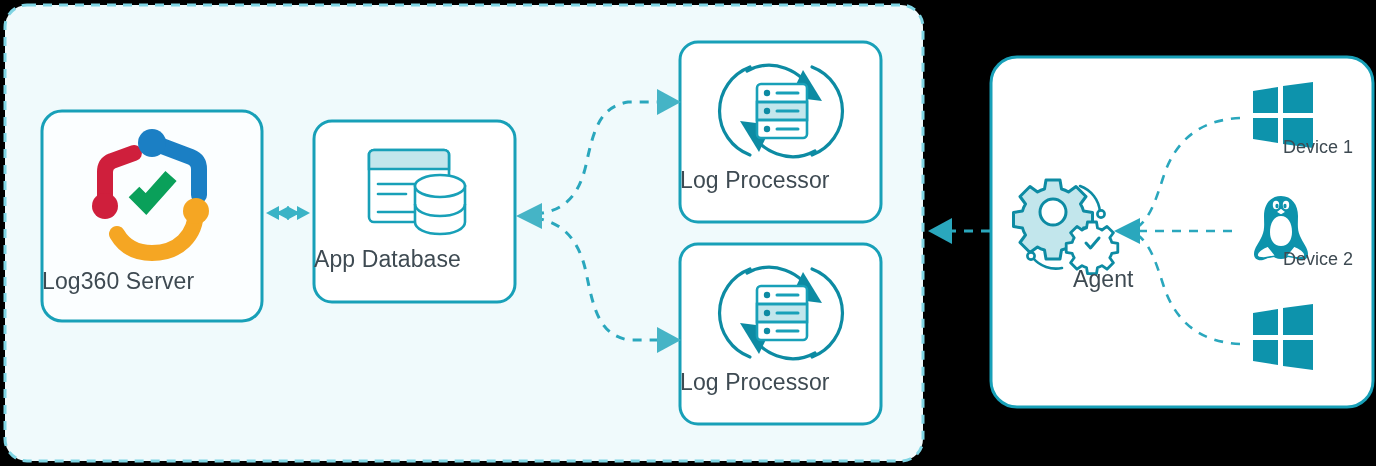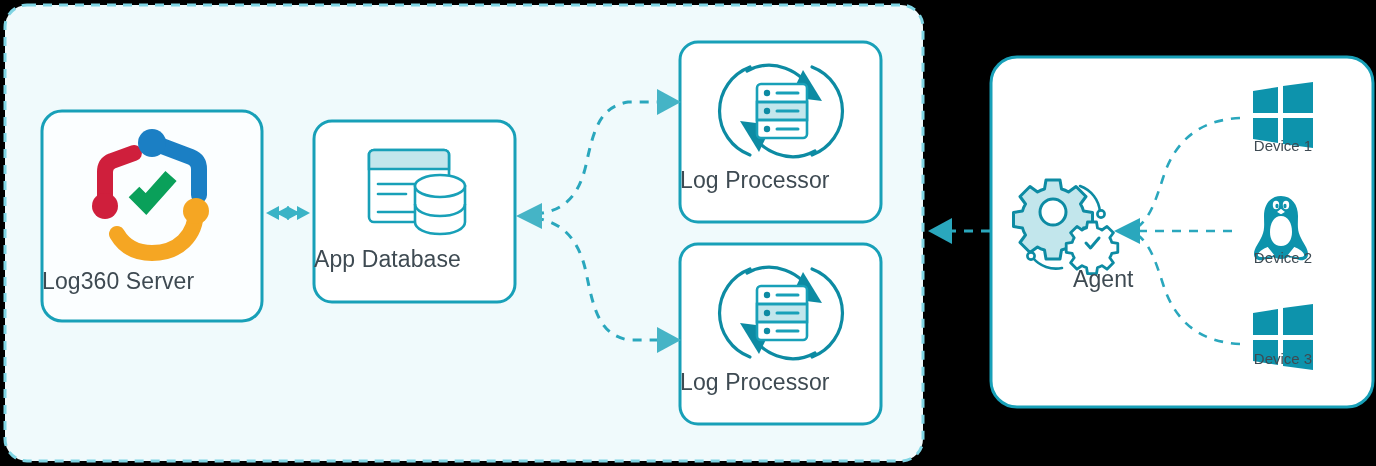--- a/index.html
+++ b/index.html
@@ -30,23 +30,23 @@
     position: absolute;
     text-align: left;
     color: #3e4a52;
     font-size: 23px;
     font-family: "Liberation Sans", sans-serif;
     white-space: nowrap;
     letter-spacing: 0.1px;
   }
   .device-label {
     position: absolute;
-    text-align: center;
+    text-align: right;
     color: #3e4a52;
-    font-size: 15px;
+    font-size: 18px;
     font-family: "Liberation Sans", sans-serif;
     white-space: nowrap;
   }
 </style>
 </head>
 <body>
 
 <div id="stage">
 
 <svg id="svg-root" viewBox="0 0 1376 466" xmlns="http://www.w3.org/2000/svg">
@@ -243,15 +243,14 @@
 <div class="node-label" style="left:680px; top:167px; width:201px;">Log Processor</div>
 
 <div class="node-label" style="left:680px; top:369px; width:201px;">Log Processor</div>
 
 <div class="node-label" style="left:1073px; top:266px; width:100px;">Agent</div>
 
 <div class="device-label" style="left:1213px; top:137px; width:140px;">Device 1</div>
 
 <div class="device-label" style="left:1213px; top:249px; width:140px;">Device 2</div>
 
-<div class="device-label" style="left:1213px; top:350px; width:140px;">Device 3</div>
 
 </div>
 
 </body></html>

